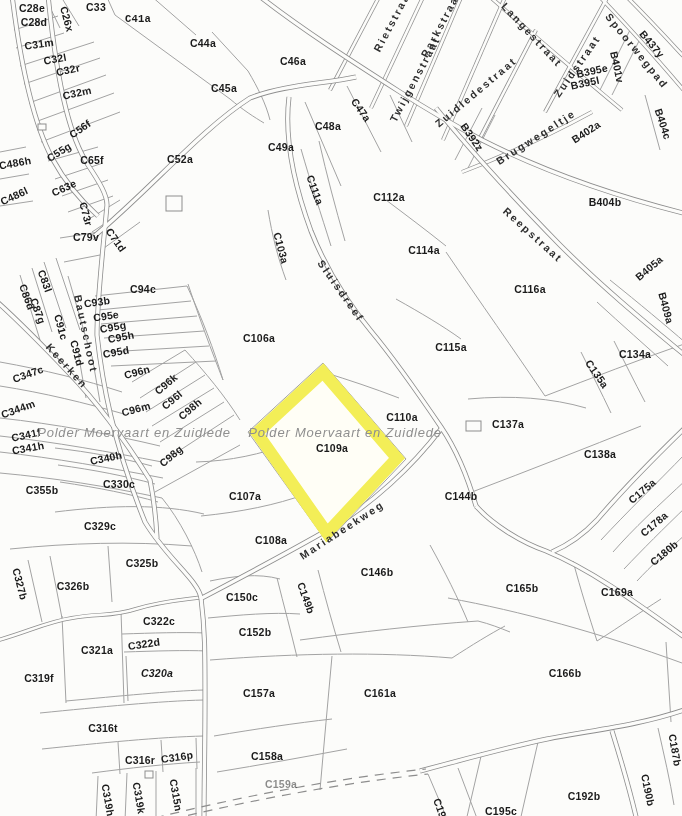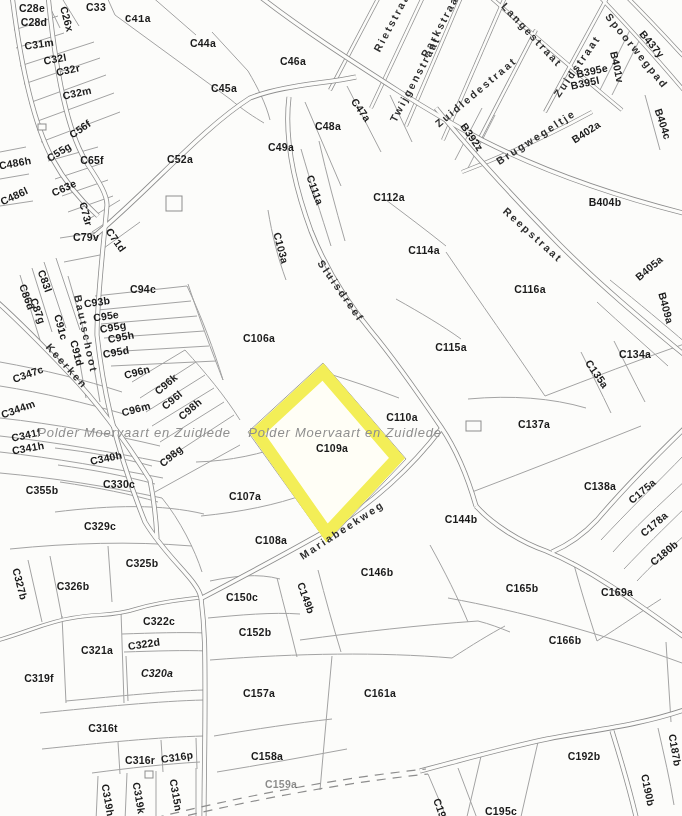--- a/index.html
+++ b/index.html
@@ -314,57 +314,57 @@
       <span class="lbl parcel" style="left: 106px; top: 458px; transform: translate(-50%, -50%) rotate(-12deg);">C340h</span>
       <span class="lbl parcel" style="left: 119px; top: 484px; transform: translate(-50%, -50%) rotate(0deg);">C330c</span>
       <span class="lbl parcel" style="left: 42px; top: 490px; transform: translate(-50%, -50%) rotate(0deg);">C355b</span>
       <span class="lbl parcel" style="left: 259px; top: 338px; transform: translate(-50%, -50%) rotate(0deg);">C106a</span>
       <span class="lbl parcel" style="left: 530px; top: 289px; transform: translate(-50%, -50%) rotate(0deg);">C116a</span>
       <span class="lbl parcel" style="left: 451px; top: 347px; transform: translate(-50%, -50%) rotate(0deg);">C115a</span>
       <span class="lbl parcel" style="left: 635px; top: 354px; transform: translate(-50%, -50%) rotate(0deg);">C134a</span>
       <span class="lbl parcel" style="left: 597px; top: 374px; transform: translate(-50%, -50%) rotate(55deg);">C135a</span>
       <span class="lbl parcel" style="left: 402px; top: 417px; transform: translate(-50%, -50%) rotate(0deg);">C110a</span>
       <span class="lbl parcel" style="left: 332px; top: 448px; transform: translate(-50%, -50%) rotate(0deg);">C109a</span>
-      <span class="lbl parcel" style="left: 534px; top: 424px; transform: translate(-50%, -50%) rotate(0deg);">C137a</span>
-      <span class="lbl parcel" style="left: 600px; top: 486px; transform: translate(-50%, -50%) rotate(0deg);">C138a</span>
+      <span class="lbl parcel" style="left: 508px; top: 424px; transform: translate(-50%, -50%) rotate(0deg);">C137a</span>
+      <span class="lbl parcel" style="left: 600px; top: 454px; transform: translate(-50%, -50%) rotate(0deg);">C138a</span>
       <span class="lbl parcel" style="left: 245px; top: 496px; transform: translate(-50%, -50%) rotate(0deg);">C107a</span>
-      <span class="lbl parcel" style="left: 461px; top: 519px; transform: translate(-50%, -50%) rotate(0deg);">C144b</span>
+      <span class="lbl parcel" style="left: 461px; top: 496px; transform: translate(-50%, -50%) rotate(0deg);">C144b</span>
       <span class="lbl parcel" style="left: 642px; top: 491px; transform: translate(-50%, -50%) rotate(-40deg);">C175a</span>
       <span class="lbl parcel" style="left: 654px; top: 524px; transform: translate(-50%, -50%) rotate(-40deg);">C178a</span>
       <span class="lbl parcel" style="left: 664px; top: 553px; transform: translate(-50%, -50%) rotate(-40deg);">C180b</span>
       <span class="lbl parcel" style="left: 271px; top: 540px; transform: translate(-50%, -50%) rotate(0deg);">C108a</span>
       <span class="lbl parcel" style="left: 100px; top: 526px; transform: translate(-50%, -50%) rotate(0deg);">C329c</span>
       <span class="lbl parcel" style="left: 142px; top: 563px; transform: translate(-50%, -50%) rotate(0deg);">C325b</span>
       <span class="lbl parcel" style="left: 73px; top: 586px; transform: translate(-50%, -50%) rotate(0deg);">C326b</span>
       <span class="lbl parcel" style="left: 20px; top: 584px; transform: translate(-50%, -50%) rotate(75deg);">C327b</span>
       <span class="lbl parcel" style="left: 377px; top: 572px; transform: translate(-50%, -50%) rotate(0deg);">C146b</span>
       <span class="lbl parcel" style="left: 242px; top: 597px; transform: translate(-50%, -50%) rotate(0deg);">C150c</span>
       <span class="lbl parcel" style="left: 306px; top: 598px; transform: translate(-50%, -50%) rotate(70deg);">C149b</span>
       <span class="lbl parcel" style="left: 522px; top: 588px; transform: translate(-50%, -50%) rotate(0deg);">C165b</span>
       <span class="lbl parcel" style="left: 617px; top: 592px; transform: translate(-50%, -50%) rotate(0deg);">C169a</span>
       <span class="lbl parcel" style="left: 159px; top: 621px; transform: translate(-50%, -50%) rotate(0deg);">C322c</span>
       <span class="lbl parcel" style="left: 255px; top: 632px; transform: translate(-50%, -50%) rotate(0deg);">C152b</span>
       <span class="lbl parcel" style="left: 144px; top: 644px; transform: translate(-50%, -50%) rotate(-8deg);">C322d</span>
       <span class="lbl parcel" style="left: 97px; top: 650px; transform: translate(-50%, -50%) rotate(0deg);">C321a</span>
       <span class="lbl parcel" style="left: 157px; top: 673px; transform: translate(-50%, -50%) rotate(0deg); font-style: italic;">C320a</span>
       <span class="lbl parcel" style="left: 39px; top: 678px; transform: translate(-50%, -50%) rotate(0deg);">C319f</span>
-      <span class="lbl parcel" style="left: 565px; top: 640px; transform: translate(-50%, -50%) rotate(0deg);">C166b</span>
+      <span class="lbl parcel" style="left: 565px; top: 673px; transform: translate(-50%, -50%) rotate(0deg);">C166b</span>
       <span class="lbl parcel" style="left: 259px; top: 693px; transform: translate(-50%, -50%) rotate(0deg);">C157a</span>
       <span class="lbl parcel" style="left: 380px; top: 693px; transform: translate(-50%, -50%) rotate(0deg);">C161a</span>
       <span class="lbl parcel" style="left: 103px; top: 728px; transform: translate(-50%, -50%) rotate(0deg); text-align: right;">C316t</span>
       <span class="lbl parcel" style="left: 675px; top: 750px; transform: translate(-50%, -50%) rotate(80deg);">C187b</span>
       <span class="lbl parcel" style="left: 267px; top: 756px; transform: translate(-50%, -50%) rotate(0deg);">C158a</span>
       <span class="lbl parcel" style="left: 140px; top: 760px; transform: translate(-50%, -50%) rotate(0deg);">C316r</span>
       <span class="lbl parcel" style="left: 177px; top: 757px; transform: translate(-50%, -50%) rotate(-8deg);">C316p</span>
       <span class="lbl parcel faded" style="left: 281px; top: 784px; transform: translate(-50%, -50%) rotate(0deg);">C159a</span>
       <span class="lbl parcel" style="left: 108px; top: 800px; transform: translate(-50%, -50%) rotate(80deg);">C319h</span>
       <span class="lbl parcel" style="left: 139px; top: 798px; transform: translate(-50%, -50%) rotate(80deg);">C319k</span>
       <span class="lbl parcel" style="left: 176px; top: 795px; transform: translate(-50%, -50%) rotate(80deg);">C315n</span>
       <span class="lbl parcel" style="left: 648px; top: 790px; transform: translate(-50%, -50%) rotate(78deg);">C190b</span>
-      <span class="lbl parcel" style="left: 584px; top: 756px; transform: translate(-50%, -50%) rotate(0deg);">C192b</span>
+      <span class="lbl parcel" style="left: 584px; top: 796px; transform: translate(-50%, -50%) rotate(0deg);">C192b</span>
       <span class="lbl parcel" style="left: 501px; top: 811px; transform: translate(-50%, -50%) rotate(0deg);">C195c</span>
       <span class="lbl parcel" style="left: 440px; top: 808px; transform: translate(-50%, -50%) rotate(70deg);">C19</span>
       <span class="lbl parcel" style="left: 652px; top: 44px; transform: translate(-50%, -50%) rotate(50deg);">B437y</span>
       <span class="lbl parcel" style="left: 617px; top: 67px; transform: translate(-50%, -50%) rotate(78deg);">B401v</span>
       <span class="lbl parcel" style="left: 592px; top: 71px; transform: translate(-50%, -50%) rotate(-12deg);">B395e</span>
       <span class="lbl parcel" style="left: 585px; top: 83px; transform: translate(-50%, -50%) rotate(-12deg);">B395l</span>
       <span class="lbl parcel" style="left: 472px; top: 137px; transform: translate(-50%, -50%) rotate(55deg);">B392z</span>
       <span class="lbl parcel" style="left: 586px; top: 132px; transform: translate(-50%, -50%) rotate(-33deg);">B402a</span>
       <span class="lbl parcel" style="left: 663px; top: 124px; transform: translate(-50%, -50%) rotate(72deg);">B404c</span>
       <span class="lbl parcel" style="left: 605px; top: 202px; transform: translate(-50%, -50%) rotate(0deg);">B404b</span>

